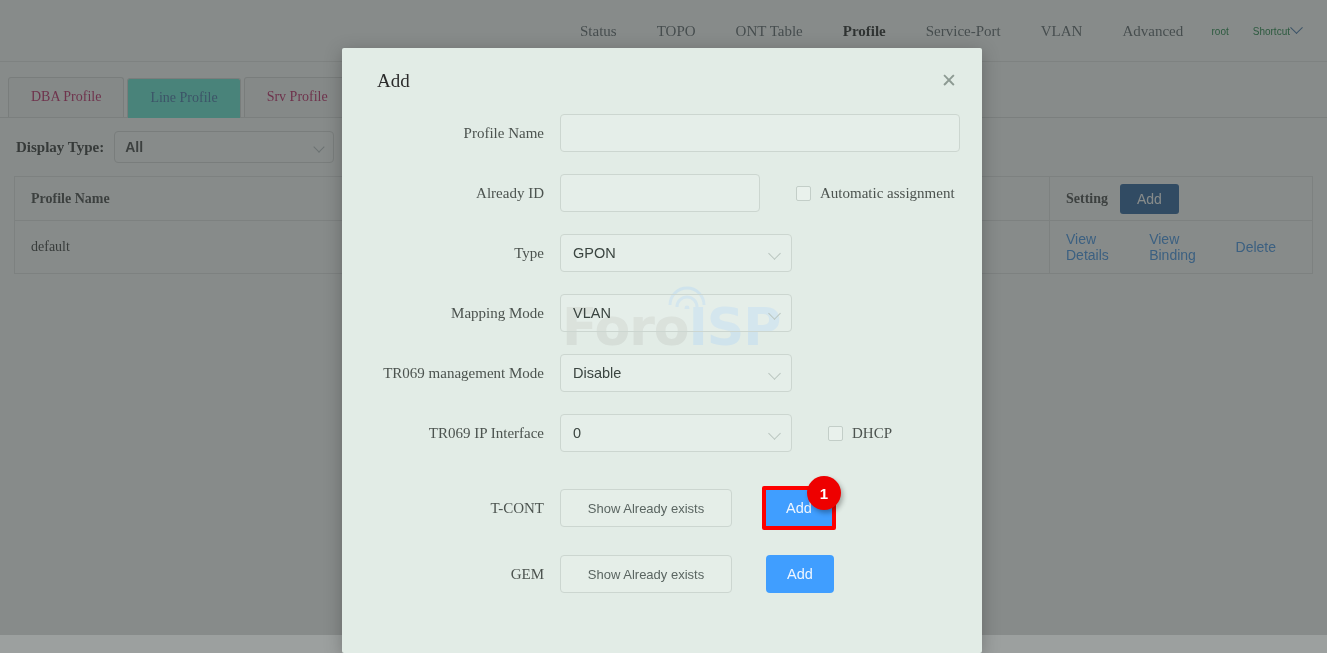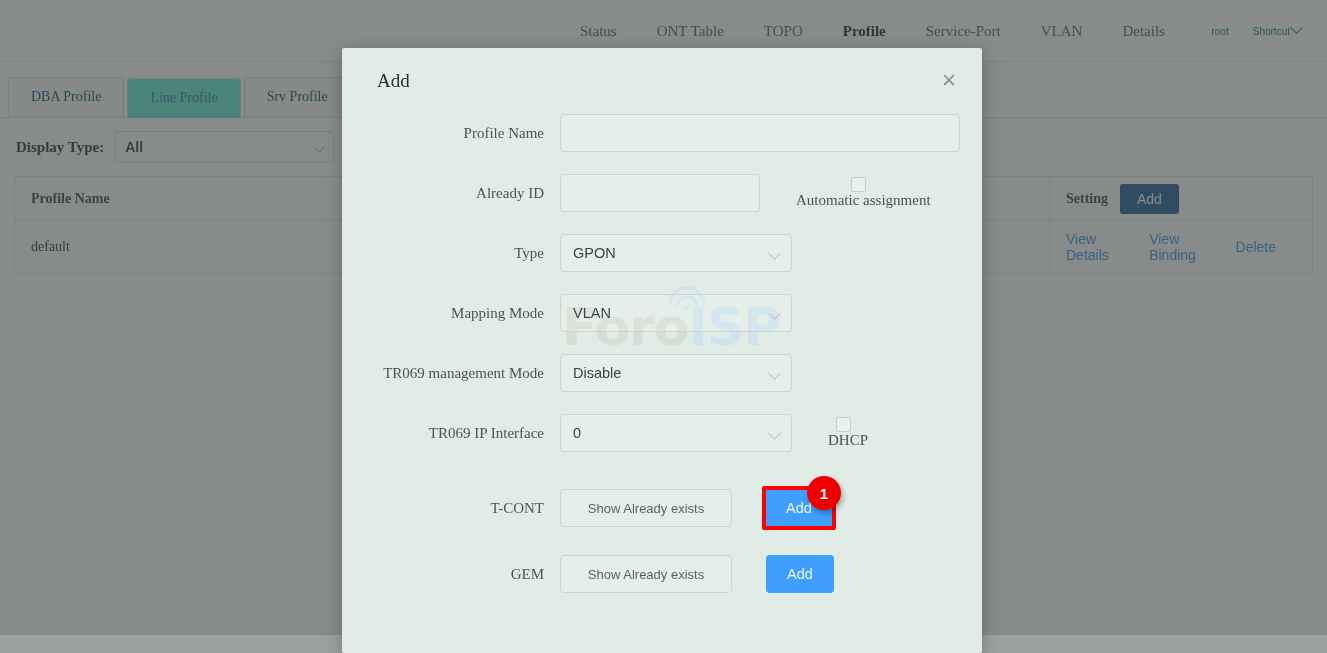--- a/index.html
+++ b/index.html
@@ -68,21 +68,21 @@
 
   
   .tabstrip {
     height:42px; display:flex; align-items:flex-end;
     padding:0 8px; background:#fff; border-bottom:1px solid #e0e0e0;
     margin-top:14px;
   }
   .tab {
     height:40px; line-height:38px; padding:0 22px;
     border:1px solid #d9d9d9; border-bottom:none;
-    background:#fafafa; color:#0c4a6e; font-size:14px;
+    background:#fafafa; color:#be185d; font-size:14px;
     font-family:"Liberation Serif", serif;
     margin-right:3px; border-radius:3px 3px 0 0; cursor:pointer;
   }
   .tab.active {
     background:#5eead4; color:#3a6ea5; border-color:#d9d9d9;
     position:relative; top:1px;
   }
 
   .filterbar {
     height:58px; display:flex; align-items:center; padding-left:16px; gap:10px;font-weight:bold;
@@ -180,21 +180,21 @@
     display:flex; align-items:center; padding:0 12px;
   }
   .w-wide   { width:400px; }
   .w-mid    { width:200px; }
   .w-sel    { width:232px; position:relative; }
   .w-sel .chev {
     position:absolute; right:12px; top:14px; width:9px; height:9px;
     border-right:1.5px solid #b9c5bf; border-bottom:1.5px solid #b9c5bf;
     transform:rotate(45deg);
   }
-  .sidebox { display:flex; align-items:center; margin-left:36px;flex-direction:column; }
+  .sidebox { display:flex; align-items:center; margin-left:36px; }
   .cbox {
     width:15px; height:15px; border:1px solid #c3cec8; border-radius:2px;
     background:rgba(255,255,255,0.25); margin-right:9px;
   }
   .cbox-lbl { font-size:15px; color:#4c534f; }
 
   .ghostbtn {
     height:38px; min-width:172px; border:1px solid #ccd6d0; border-radius:4px;
     background:rgba(255,255,255,0.10);
     font-family:Liberation Sans, sans-serif; font-size:13px; color:#5a6561;
@@ -221,26 +221,26 @@
 </style>
 </head>
 <body>
 
 <div id="page">
 
   <div class="topbar">
 
     <nav class="mainnav">
       <a>Status</a>
+      <a>TOPO</a>
       <a>ONT Table</a>
-      <a>TOPO</a>
       <a class="active">Profile</a>
       <a>Service-Port</a>
       <a>VLAN</a>
-      <a>Details</a>
+      <a>Advanced</a>
     </nav>
 
     <div class="usernav">
       <a>root</a>
       <a><span>Shortcut</span><span class="chev-small"></span></a>
     </div>
   </div>
 
   <div class="tabstrip">
     <div class="tab">DBA Profile</div>

